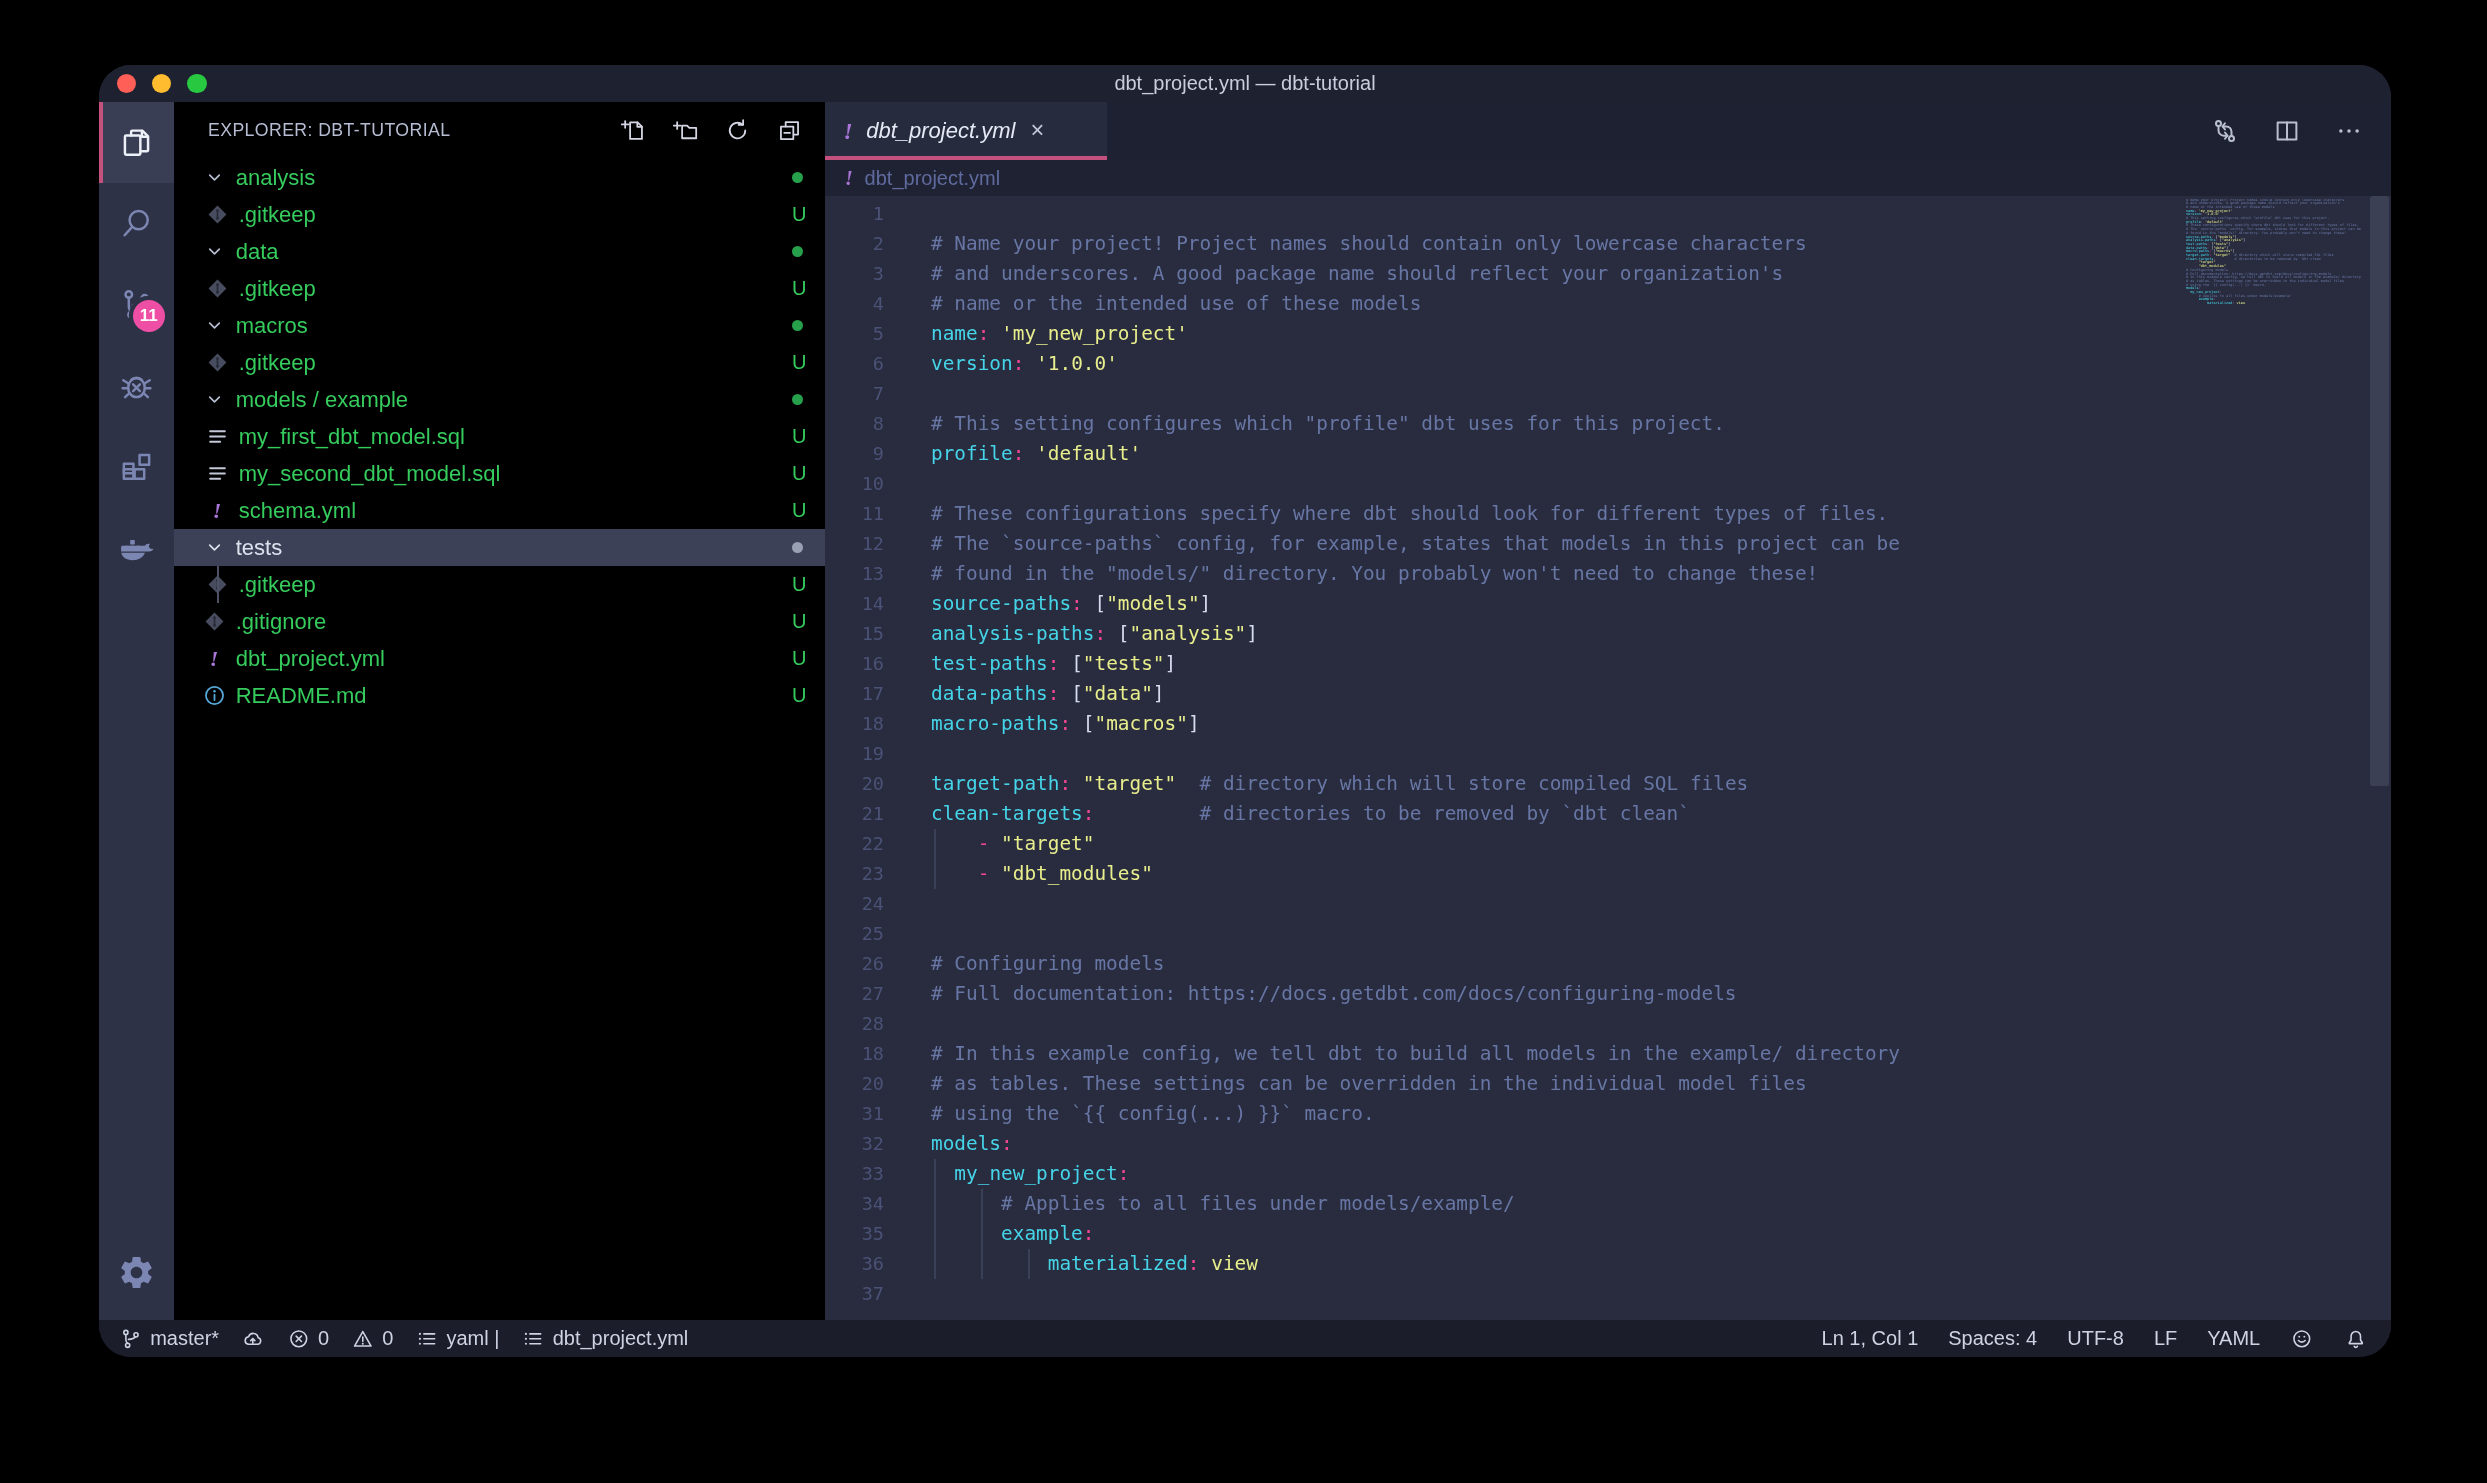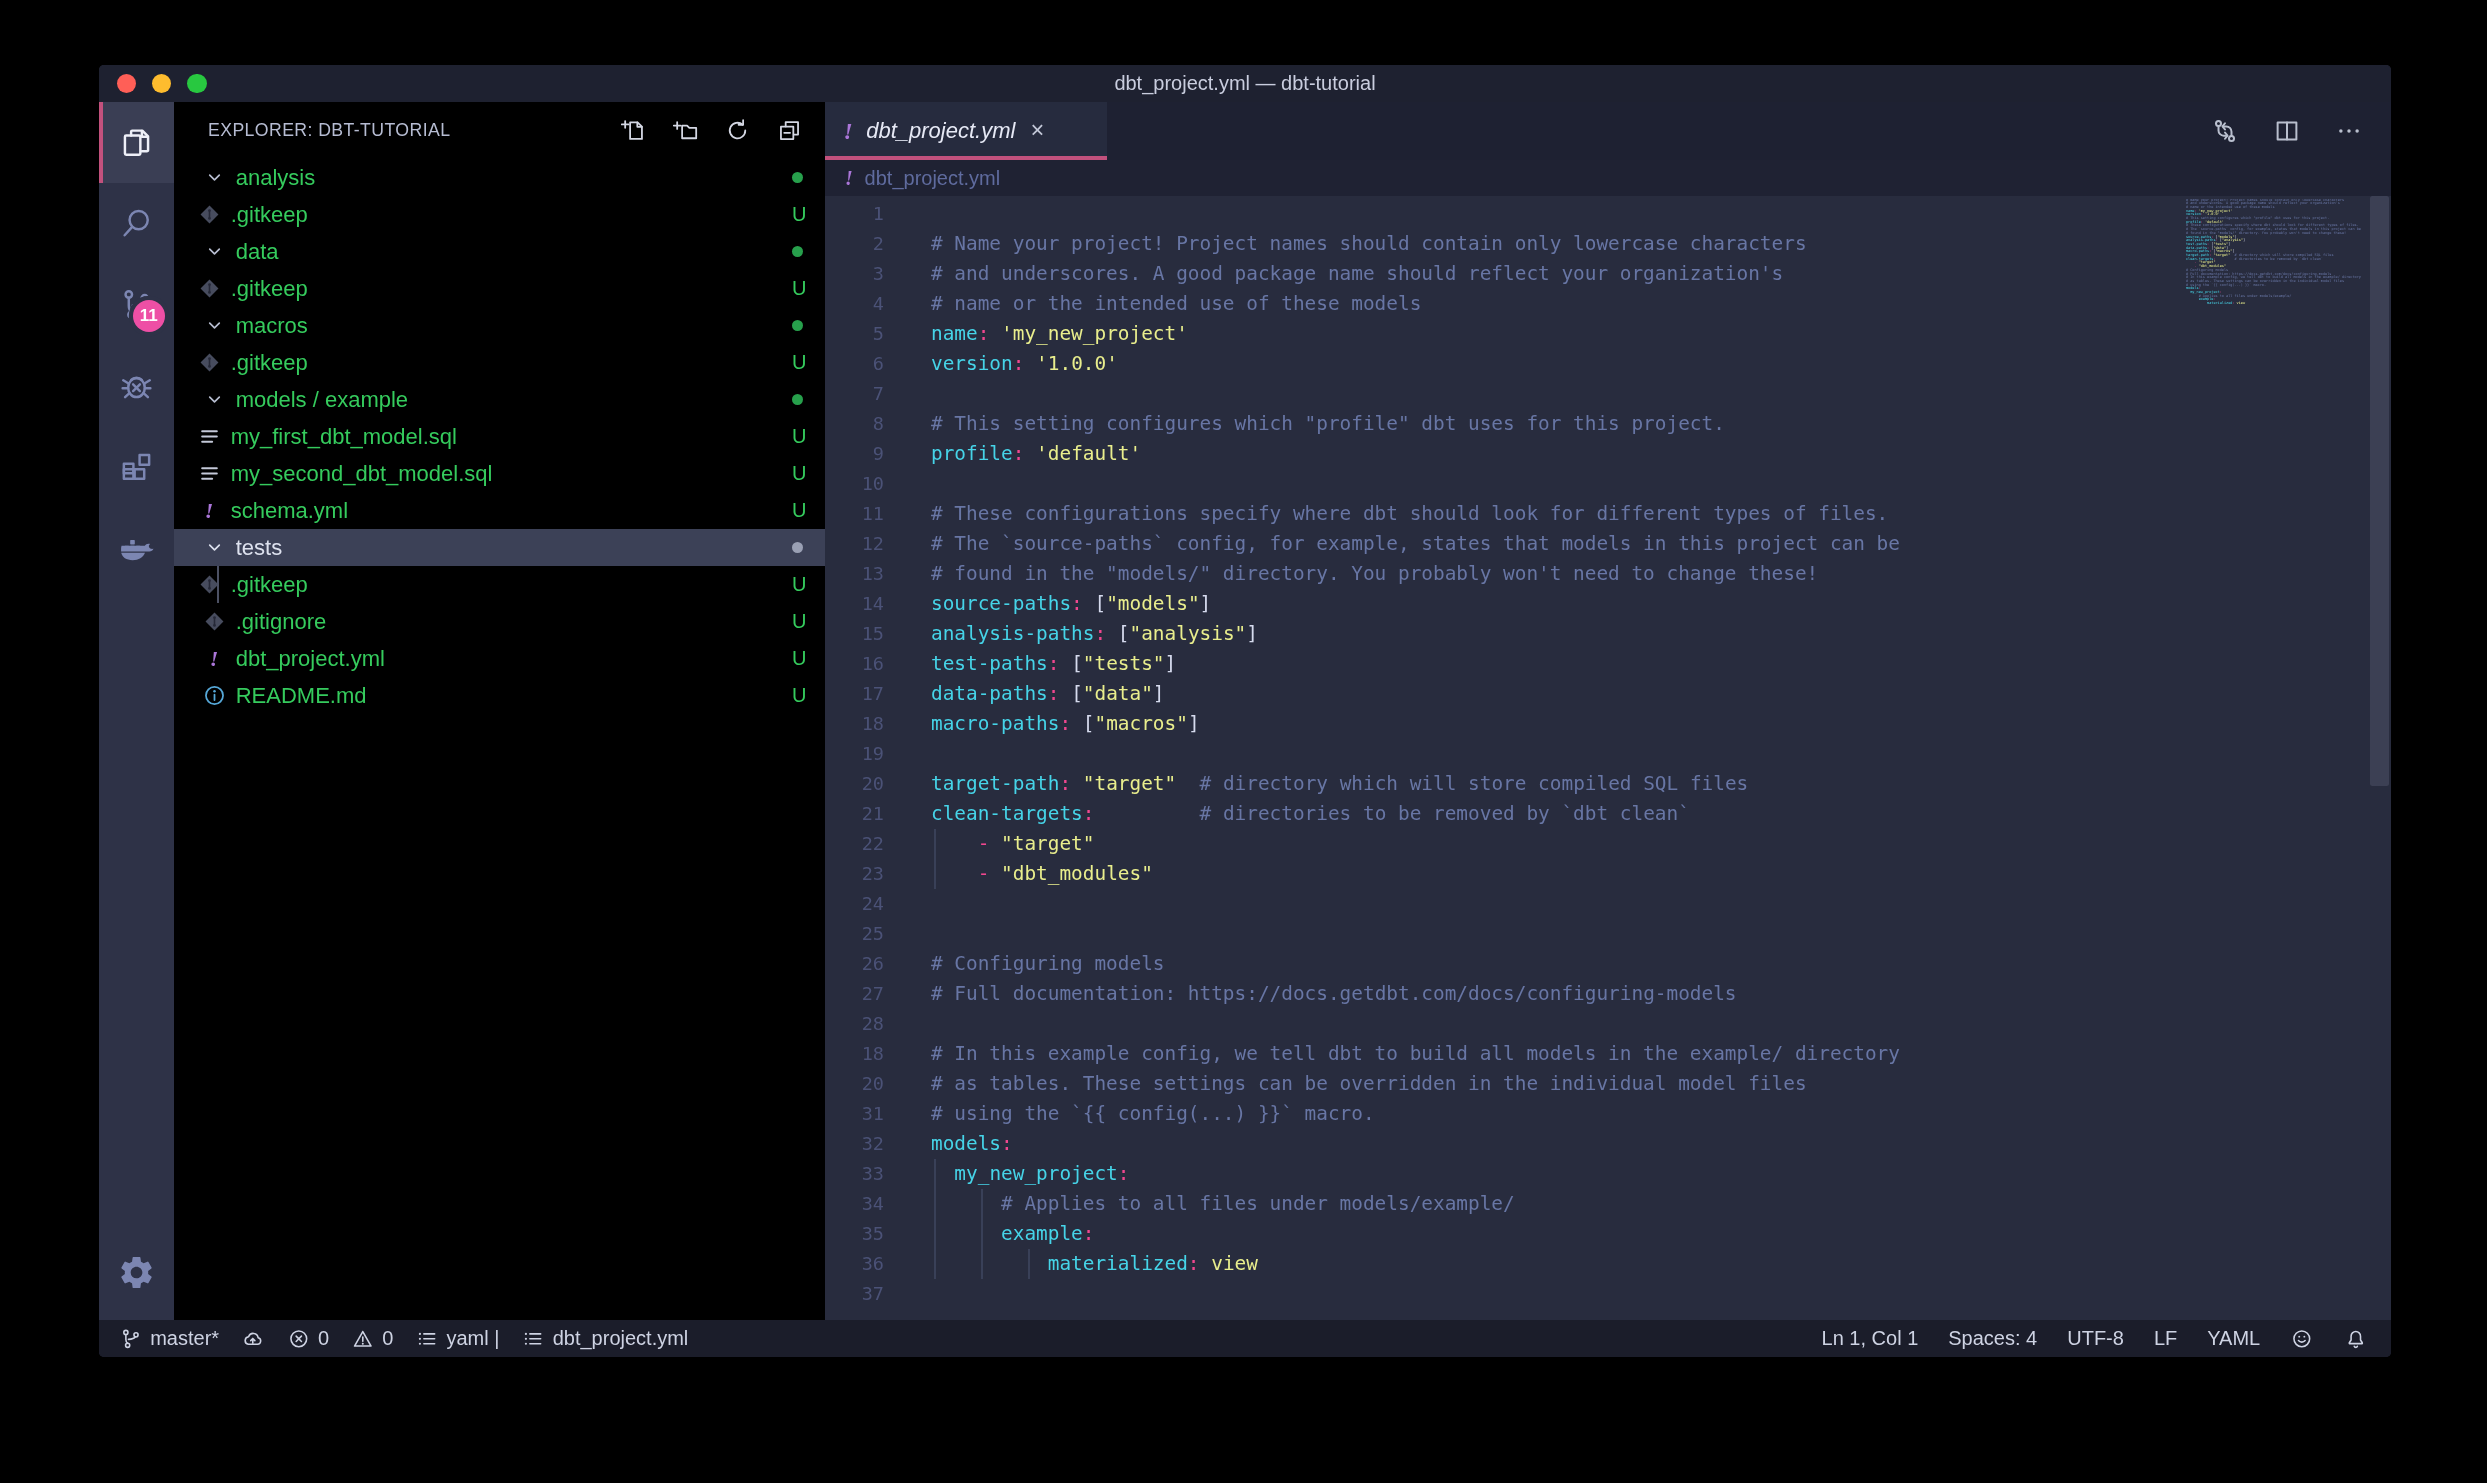--- a/index.html
+++ b/index.html
@@ -1,19 +1,19 @@
 <!DOCTYPE html>
 <html style="--accent: #c2517d; --badge: #ee4fa5; --green: #35cb5d; --purple: #ab76d9; --cyan: #46d4e8; --pink: #f1478f; --yellow: #e9ee8d; --comment: #6876a5; --folder_dot: #27a04c; --gray_dot: #9aa0b4; --traffic_close: #ff5f57; --traffic_minimize: #febc2e; --traffic_maximize: #28c840;font-size:13.5px"><head>
 <meta charset="utf-8">
 <style>
   html,body{margin:0;padding:0}
   body{width:2487px;height:1484px;background:#000;overflow:hidden;
        font-family:"Liberation Sans",sans-serif;position:relative}
   .window{position:absolute;left:99px;top:65px;width:2292px;height:1292px;
-          background:#282c3e;border-radius:5px;overflow:hidden;
+          background:#282c3e;border-radius:32px;overflow:hidden;
           box-shadow:0 38px 110px rgba(0,0,0,.9);display:flex;flex-direction:column}
   
   .titlebar{height:37px;flex:none;background:#1e2130;position:relative;
             display:flex;align-items:center;justify-content:center}
   .lights{position:absolute;left:17.7px;top:0;height:100%;display:flex;align-items:center;gap:16px}
   .light{width:19.4px;height:19.4px;border-radius:50%}
   .wtitle{font-size:20px;color:#c9cdde;font-weight:500}
   
   .main{flex:1;display:flex;min-height:0}
   .activitybar{width:75px;flex:none;background:#2e3247;position:relative}
@@ -31,21 +31,21 @@
   .ab-bottom .ic{width:39px;height:39px}
   
   .sidebar{width:651px;flex:none;background:#000000;display:flex;flex-direction:column;min-height:0}
   .sb-header{height:57px;flex:none;display:flex;align-items:center;padding:0 22px 0 34px;
              color:#b6bcd2;font-size:17.7px;letter-spacing:0.4px}
   .sb-actions{margin-left:auto;display:flex;align-items:center;gap:25px;color:#d4d7e3}
   .sb-actions .ic{width:27px;height:27px}
   .tree{flex:1;overflow:hidden}
   .trow{height:37px;display:flex;align-items:center;position:relative;font-size:22px;
         color:var(--green,#35cb5d);padding-left:25px}
-  .trow.lvl1{padding-left:20px}
+  .trow.lvl1{padding-left:28px}
   .trow.selected{background:#3c4157;color:#dde1ee}
   .ti{width:30px;height:30px;flex:none;display:flex;align-items:center;justify-content:center}
   .ti .ic{width:25px;height:25px}
   .ti.chev{color:#b7bdd0}
   .trow.selected .ti.chev{color:#dde1ee}
   .tlabel{margin-left:6.7px;white-space:pre}
   .bang{color:var(--purple,#ab76d9);font-weight:700;font-size:22px;font-family:"Liberation Serif",serif;font-style:italic}
   .badge-u{position:absolute;right:18.5px;color:var(--green,#35cb5d);font-size:20px}
   .badge-dot{position:absolute;right:22px;width:11px;height:11px;border-radius:50%;
              background:var(--folder_dot,#27a04c)}

